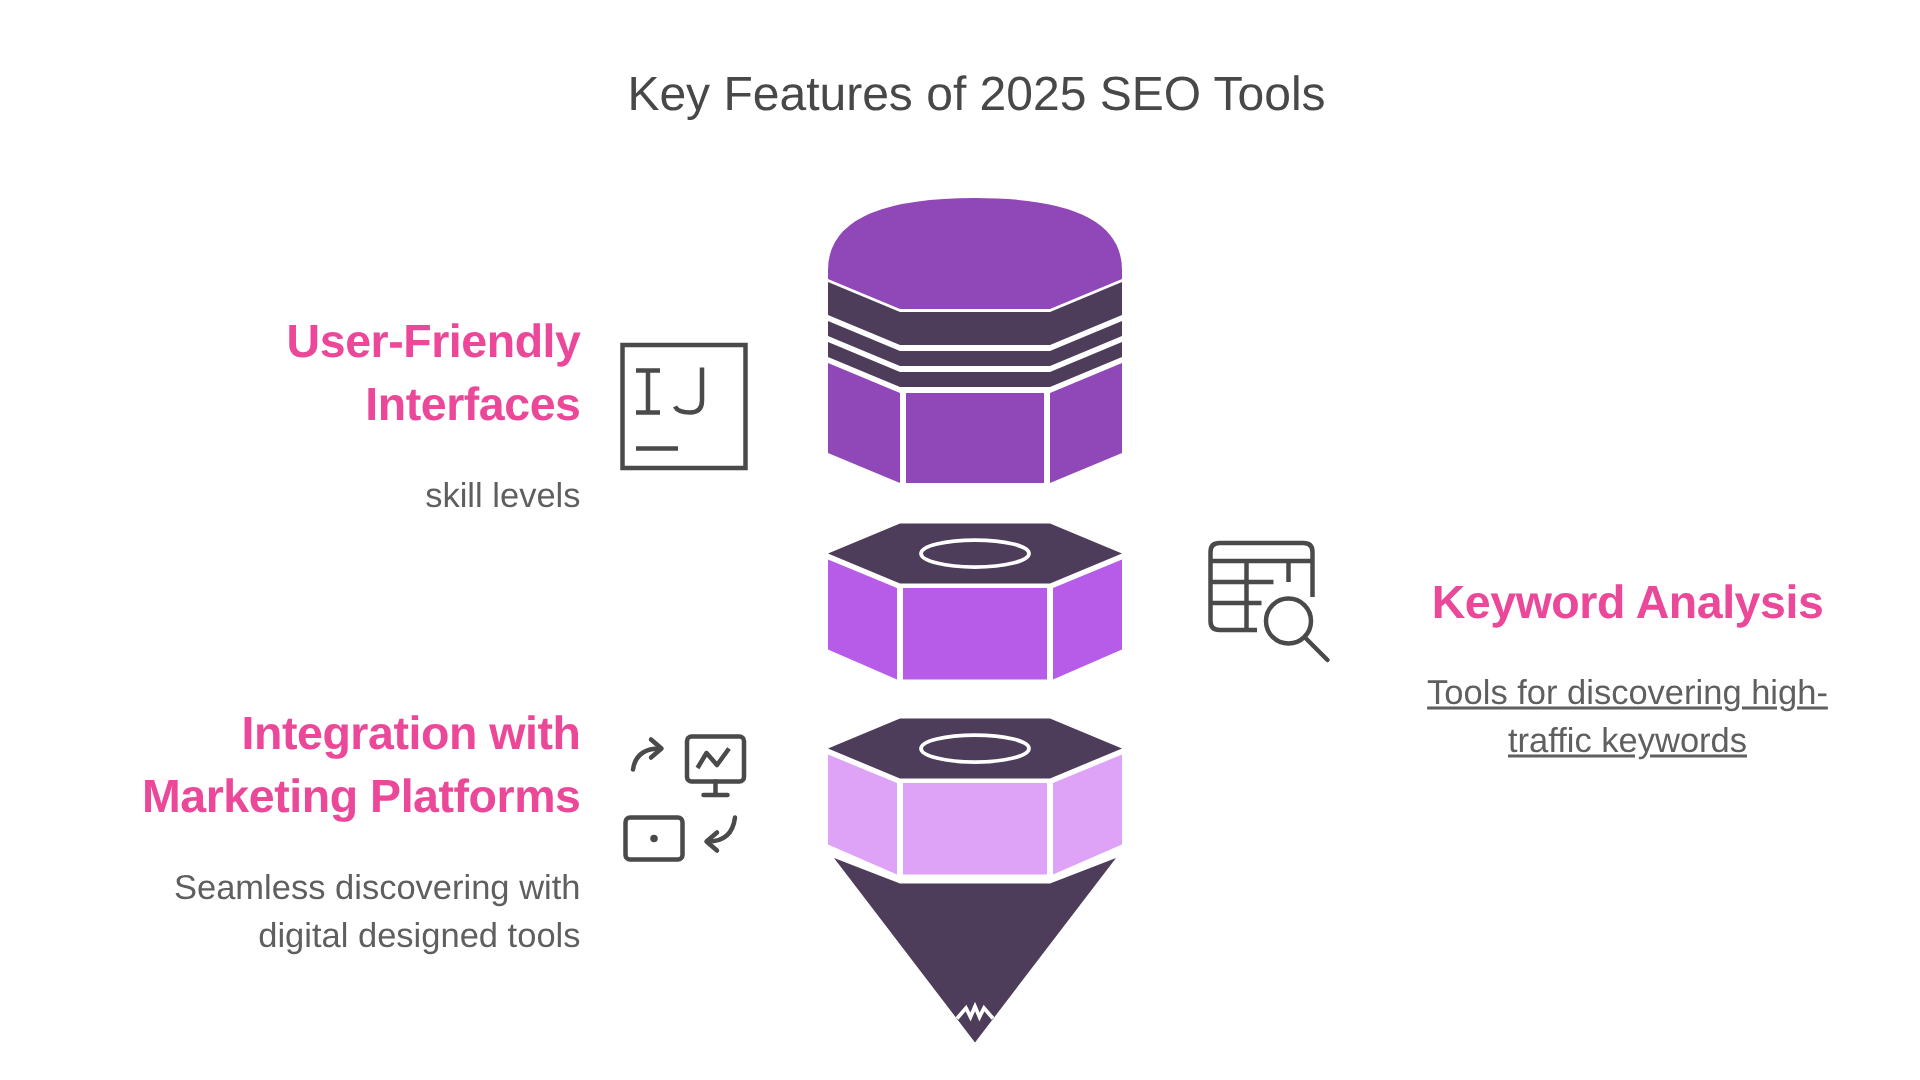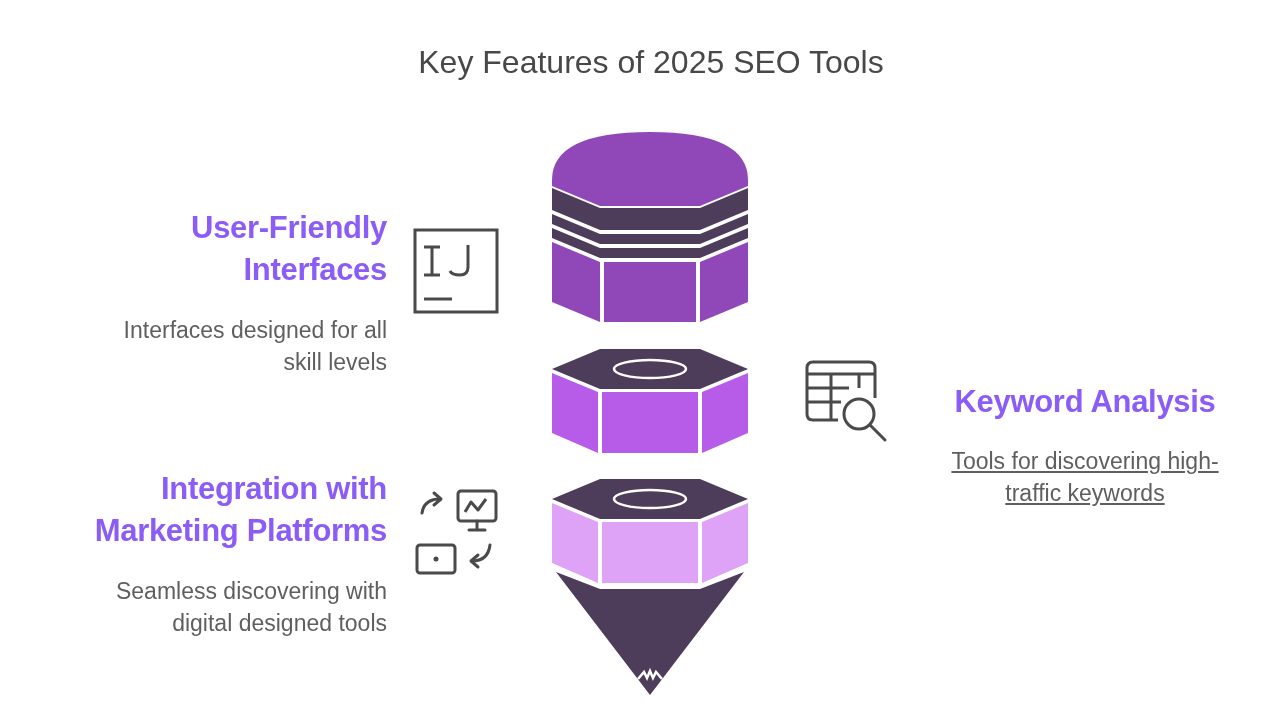--- a/index.html
+++ b/index.html
@@ -1,18 +1,18 @@
 <!DOCTYPE html>
 <html><head>
   <meta charset="utf-8">
   <style>
     html, body { margin: 0; padding: 0; background: #ffffff; }
     body { width: 1280px; height: 720px; position: relative; overflow: hidden; font-family: "Liberation Sans", sans-serif; }
     .title { position: absolute; left: 0; width: 1302px; top: 44px; text-align: center; font-size: 32px; color: #484848; font-weight: normal; }
-    .feature-title { position: absolute; font-weight: bold; font-size: 31px; color: #8b5cf6; line-height: 42px; letter-spacing: -0.3px; }
+    .feature-title { position: absolute; font-weight: bold; font-size: 31px; color: #ec4899; line-height: 42px; letter-spacing: -0.3px; }
     .feature-desc { position: absolute; font-size: 23px; color: #5f5f5f; line-height: 32px; }
     .right { text-align: right; }
     .left { text-align: center; }
     .pencil { position: absolute; left: 0; top: 0; }
     .icon { position: absolute; }
   </style>
 </head>
 <body>
 
 <div class="title">Key Features of 2025 SEO Tools</div>
@@ -46,21 +46,20 @@
     <path d="M556 572 L600 589 L700 589 L744 572 L650 695 Z" fill="#4e3d5a"></path>
     <path d="M638 679 L644 672 L647 678 L650 671 L653 678 L656 672 L662 679" fill="none" stroke="#ffffff" stroke-width="2.5"></path>
   </g>
 </svg>
 
 <div class="feature-title right" style="right: 893px; top: 207px; width: 360px;">
   <div>User-Friendly</div>
   <div>Interfaces</div>
 </div>
 <div class="feature-desc right" style="right: 893px; top: 314px; width: 360px;">
-  <div>Interfaces designed for all</div>
   <div>skill levels</div>
 </div>
 <svg class="icon" style="left:412px; top:227px;" width="88" height="88" viewBox="0 0 88 88">
   <rect x="3" y="3" width="82" height="82" fill="none" stroke="#4a4a4a" stroke-width="3"></rect>
   <path d="M12 20 H28 M20 20 V48 M12 48 H28" stroke="#4a4a4a" stroke-width="3" fill="none"></path>
   <path d="M56 18 V40 Q56 48 48 48 Q40 48 38 44" stroke="#4a4a4a" stroke-width="3" fill="none"></path>
   <path d="M12 72 H40" stroke="#4a4a4a" stroke-width="3"></path>
 </svg>
 
 <div class="feature-title left" style="left: 915px; top: 381px; width: 340px;">

